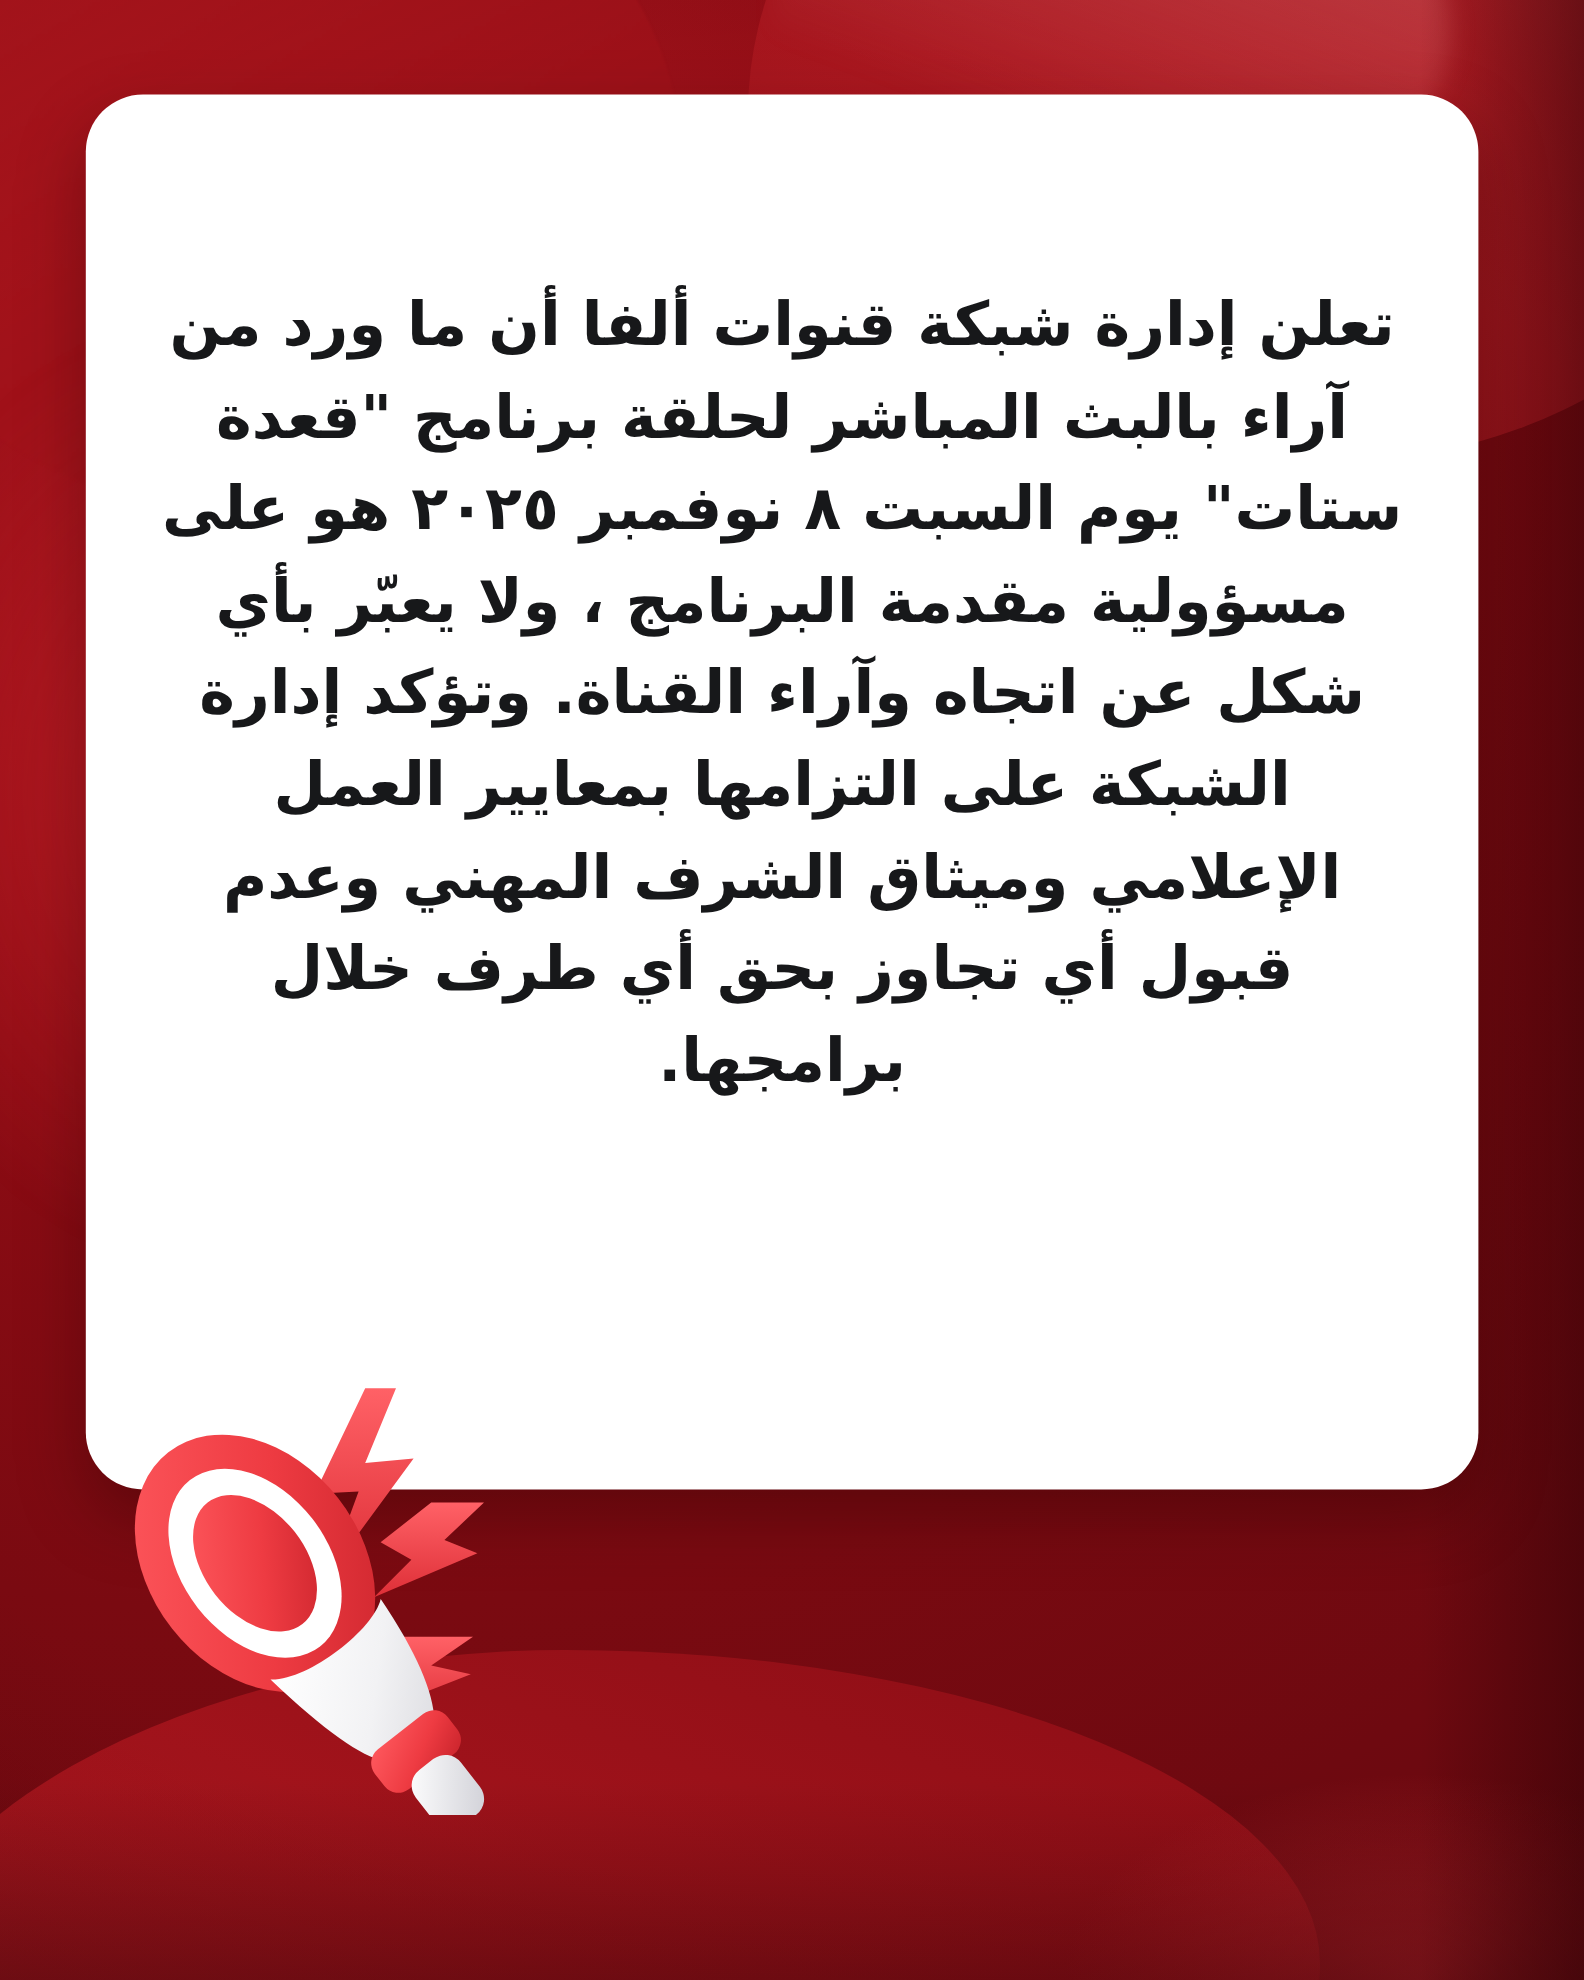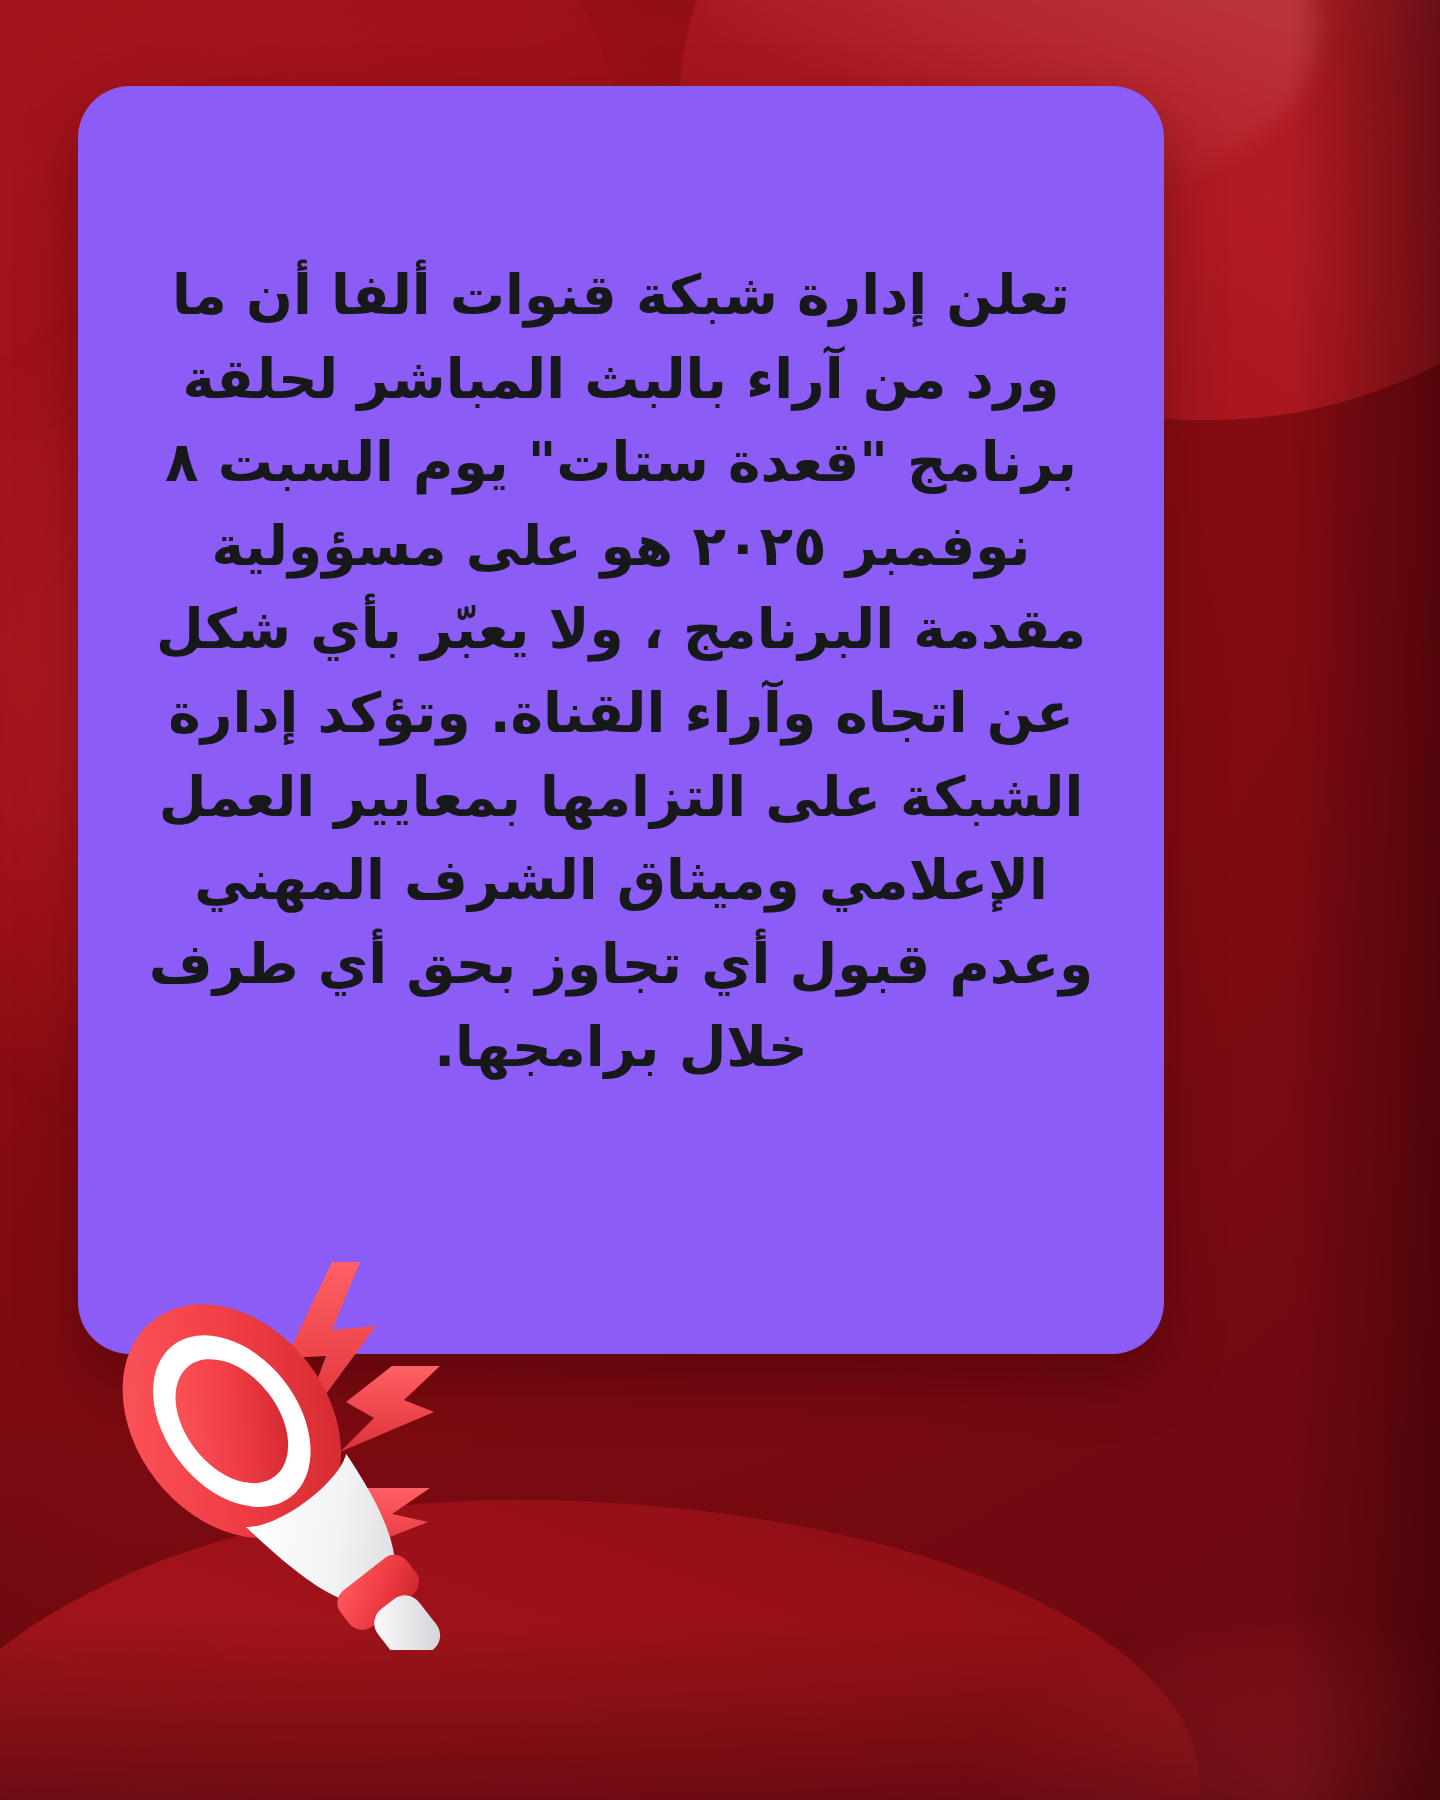--- a/index.html
+++ b/index.html
@@ -96,23 +96,23 @@
     left: 0; right: 0; bottom: 0;
     height: 180px;
     background: linear-gradient(to top, rgba(50,2,6,0.45), rgba(50,2,6,0));
   }
 
   
   .card {
     position: absolute;
     left: 78px;
     top: 86px;
-    width: 1086px;
+    width: 1266px;
     height: 1268px;
-    background: #8b5cf6;
+    background: #ffffff;
     border-radius: 52px;
     box-shadow: 0 26px 60px rgba(40,0,4,0.35);
   }
   .card-text {
     position: absolute;
     left: 60px;
     right: 60px;
     top: 168px;
     text-align: center;
     direction: rtl;

